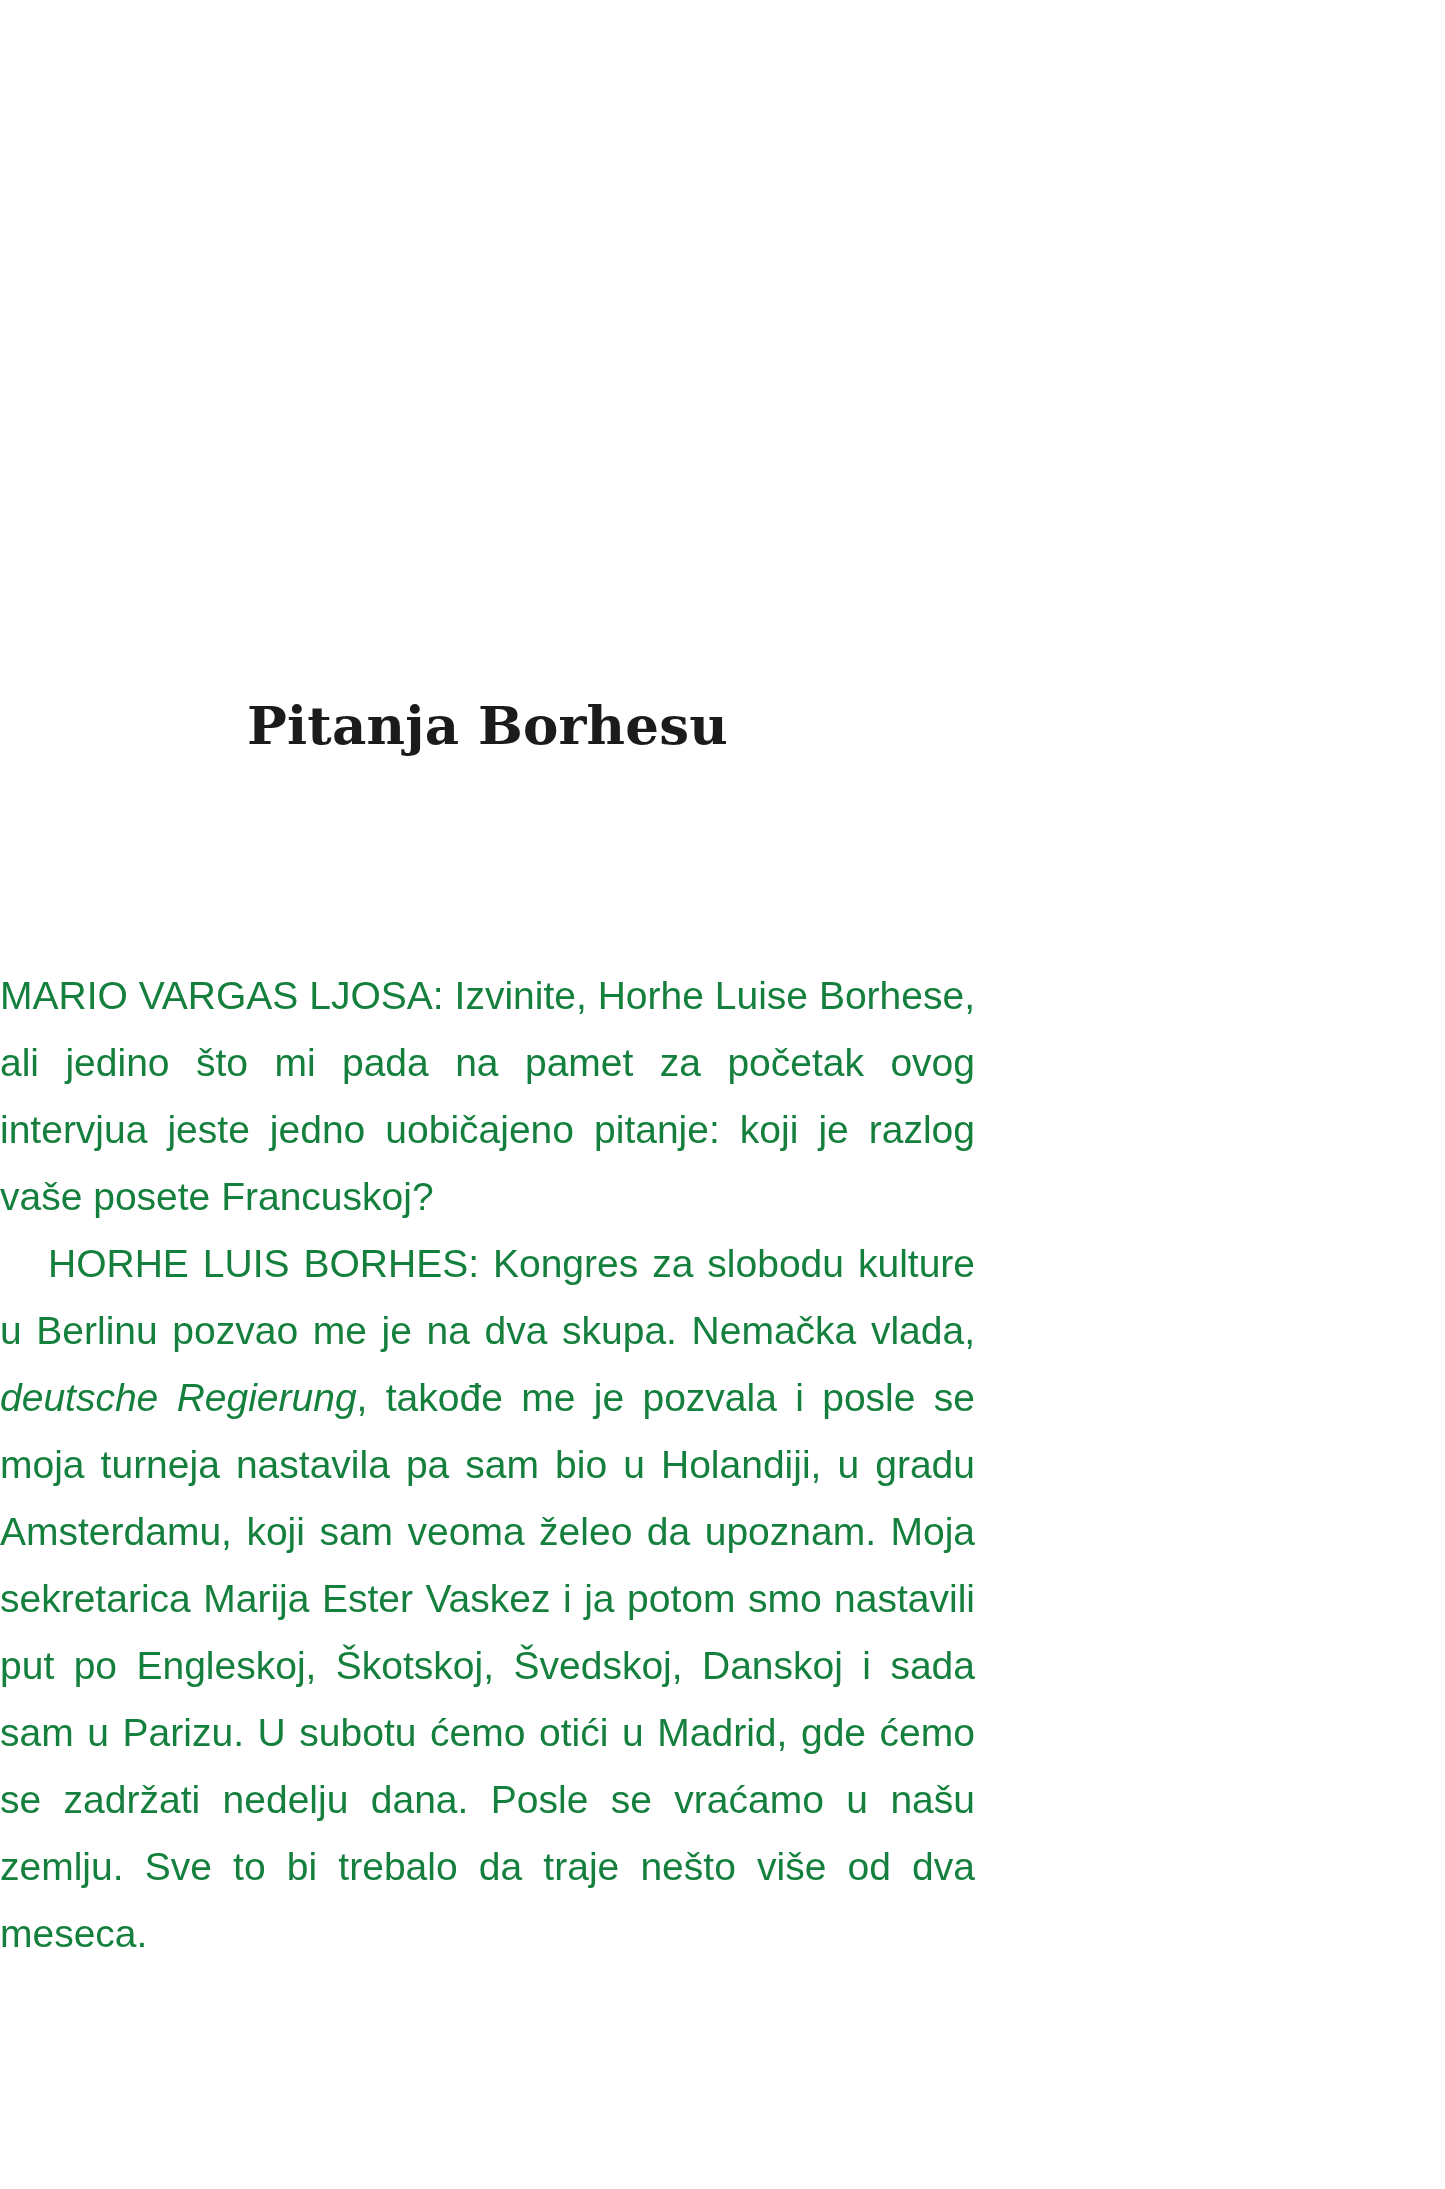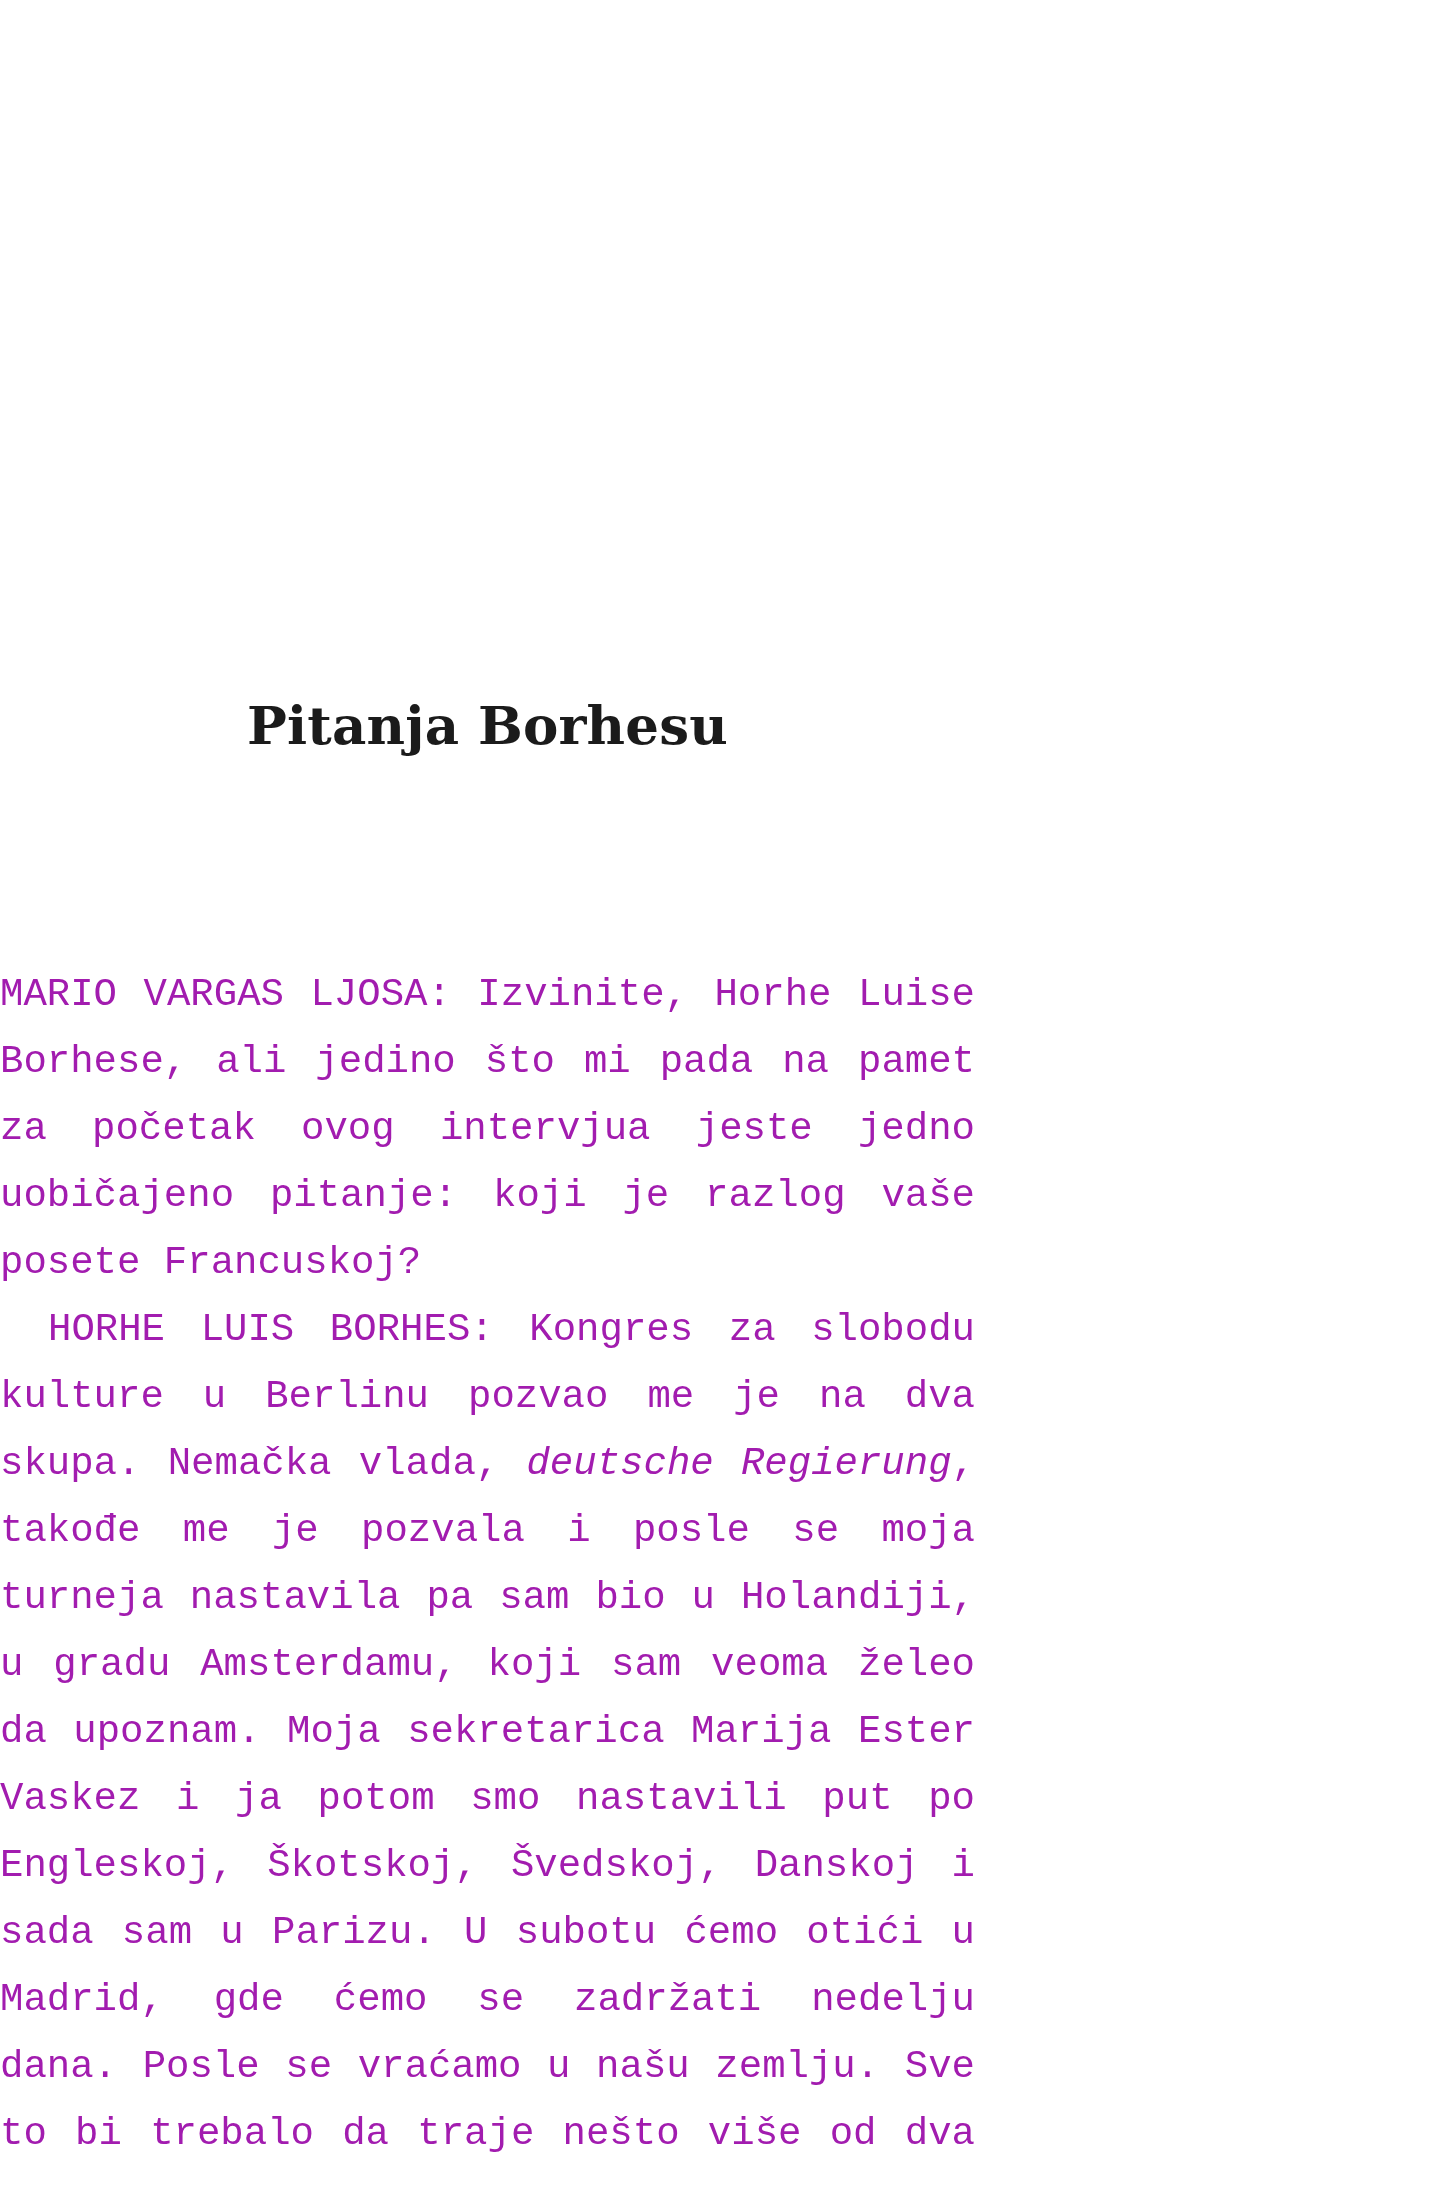--- a/index.html
+++ b/index.html
@@ -40,22 +40,22 @@
   }
   p.para {
     margin: 0;
     padding: 0;
     font-size: 39px;
     line-height: 67px;
     text-align: justify;
     text-justify: inter-word;
     -webkit-hyphens: auto;
     hyphens: auto;
-    color: #a21caf;
-    font-family: Liberation Mono, monospace;
+    color: #15803d;
+    font-family: Liberation Sans, sans-serif;
   }
   p.para.indented {
     text-indent: 48px;
   }
   p.para .ital {
     font-style: italic;
   }
 </style>
 </head>
 <body>

